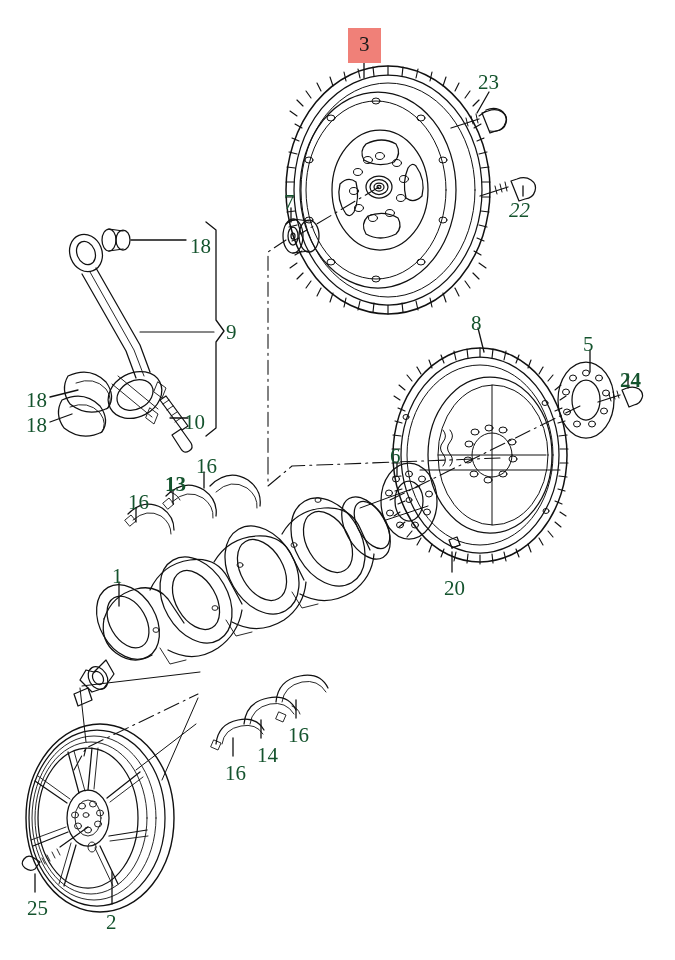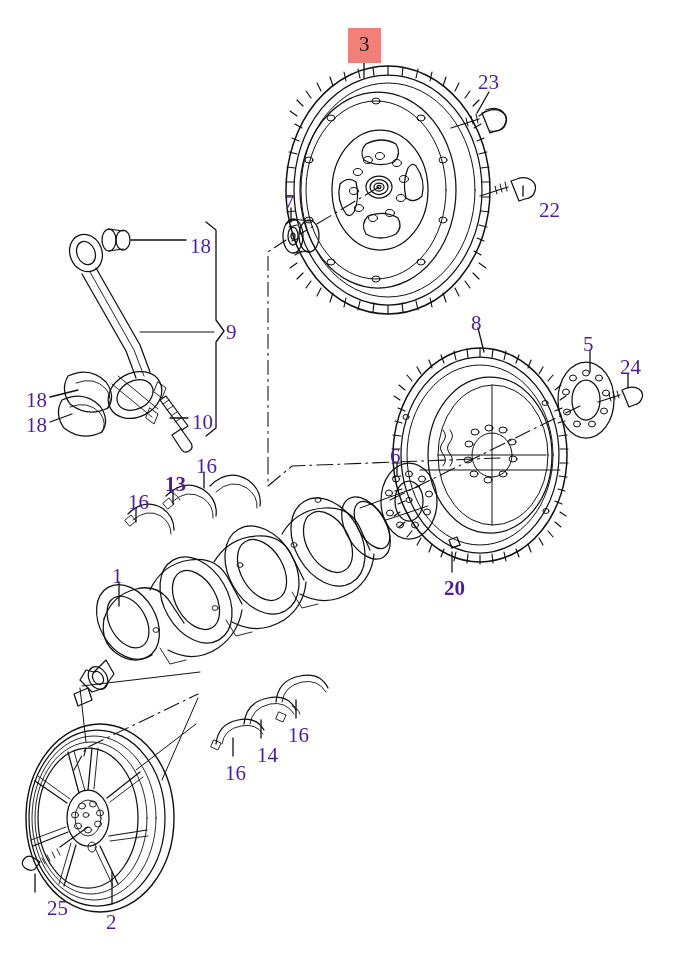--- a/index.html
+++ b/index.html
@@ -22,21 +22,21 @@
     position: absolute;
     left: 0;
     top: 0;
     width: 675px;
     height: 960px;
   }
   .callout {
     position: absolute;
     font-family: "Liberation Serif", serif;
     font-size: 21px;
-    color: #4c1d95;
+    color: #14532d;
     line-height: 1;
     white-space: nowrap;
     user-select: none;
   }
   .callout.highlighted {
     background: #f08078;
     padding: 6px 11px 8px 11px;
     color: #1a1a1a;
   }
 </style>
@@ -570,55 +570,55 @@
         <path d="M112 872 L112 904"></path>
       </g>
 
     </g>
   </svg>
 
   <div class="callout highlighted" style="left:348px; top:28px;">3</div>
 
   <div class="callout" style="left:478px; top:72px;">23</div>
 
-  <div class="callout" style="left:539px; top:200px;">22</div>
+  <div class="callout" style="left:509px; top:200px;font-style:italic;">22</div>
 
   <div class="callout" style="left:284px; top:192px;">7</div>
 
   <div class="callout" style="left:190px; top:236px;">18</div>
 
   <div class="callout" style="left:226px; top:322px;">9</div>
 
   <div class="callout" style="left:26px; top:390px;">18</div>
 
   <div class="callout" style="left:26px; top:415px;">18</div>
 
-  <div class="callout" style="left:192px; top:412px;">10</div>
+  <div class="callout" style="left:184px; top:412px;">10</div>
 
   <div class="callout" style="left:471px; top:313px;">8</div>
 
   <div class="callout" style="left:583px; top:334px;">5</div>
 
-  <div class="callout" style="left:620px; top:357px;">24</div>
+  <div class="callout" style="left:620px; top:370px;font-weight:bold;">24</div>
 
   <div class="callout" style="left:390px; top:446px;">6</div>
 
-  <div class="callout" style="left:444px; top:578px;font-weight:bold;">20</div>
+  <div class="callout" style="left:444px; top:578px;">20</div>
 
   <div class="callout" style="left:196px; top:456px;">16</div>
 
   <div class="callout" style="left:165px; top:474px;font-weight:bold;">13</div>
 
   <div class="callout" style="left:128px; top:492px;">16</div>
 
   <div class="callout" style="left:112px; top:566px;">1</div>
 
   <div class="callout" style="left:288px; top:725px;">16</div>
 
   <div class="callout" style="left:257px; top:745px;">14</div>
 
   <div class="callout" style="left:225px; top:763px;">16</div>
 
-  <div class="callout" style="left:27px; top:898px;margin-left:20px;">25</div>
+  <div class="callout" style="left:27px; top:898px;">25</div>
 
   <div class="callout" style="left:106px; top:912px;">2</div>
 
 </div>
 
 </body></html>

